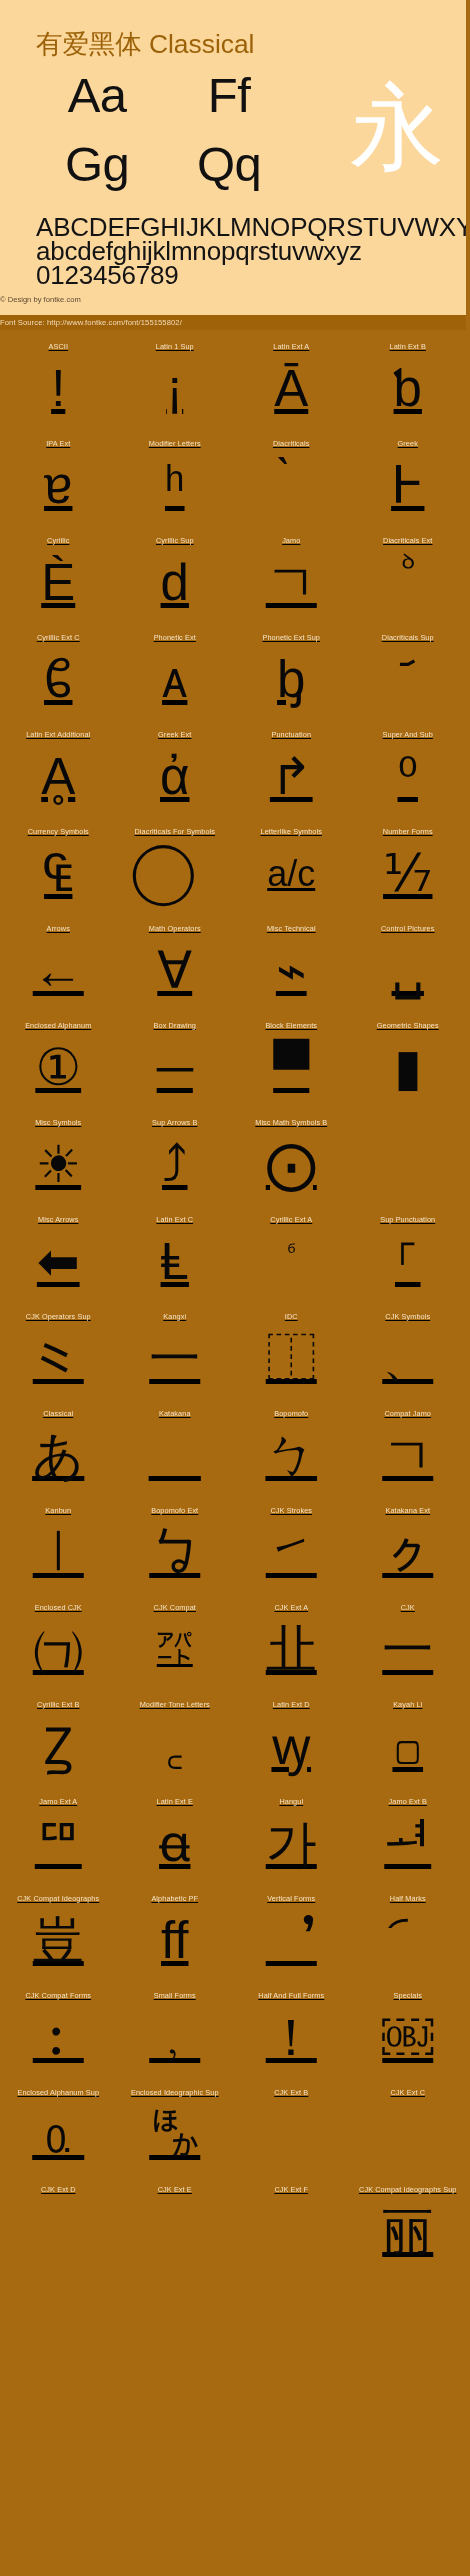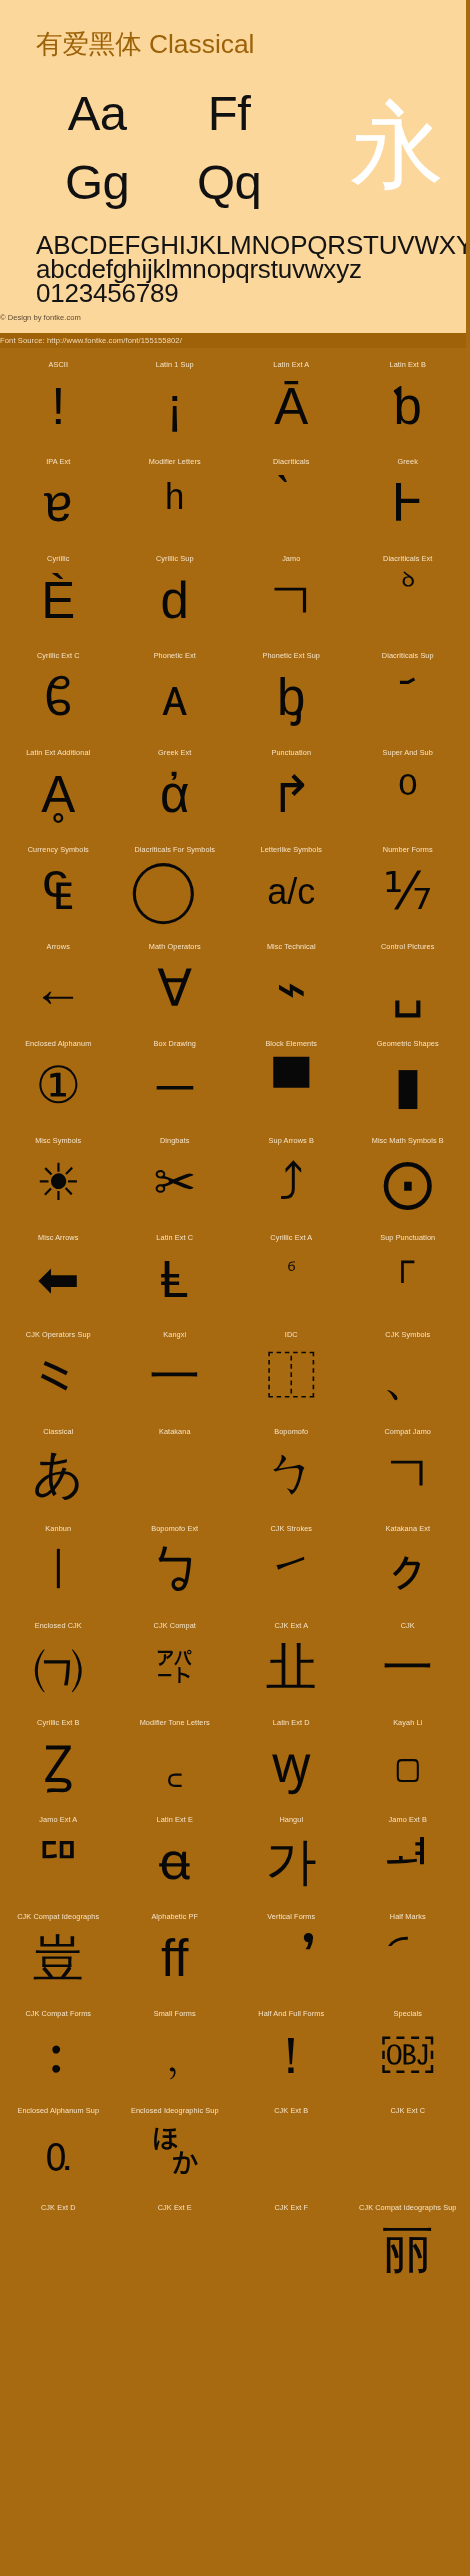--- a/index.html
+++ b/index.html
@@ -22,21 +22,21 @@
     font-size:26.4px;
     font-weight:400;
     letter-spacing:0px;
     padding:31px 0 3.5px 36px;
     line-height:1.0;
     white-space:nowrap;
   }
   .sample-block{
     position:relative;
     height:147px;
-    margin-top:18px;
+    margin-top:0;
   }
   .sample-grid{
     position:absolute;
     left:31px; top:0;
     width:264px;
     display:grid;
     grid-template-columns:1fr 1fr;
     grid-template-rows:1fr 1fr;
   }
   .sample-cell{
@@ -82,20 +82,21 @@
 
   
   .grid{
     background:#a86a10;
     padding:10.6px 0 13px 0;
   }
   .grid-row{
     display:grid;
     grid-template-columns:repeat(4,1fr);
     column-gap:0;
+    text-decoration:underline;
   }
   .cell{
     height:97px;
     position:relative;
     text-align:center;
   }
   .cell-label{
     color:#f6e4c8;
     font-size:7.3px;
     line-height:8.2px;
@@ -290,24 +291,20 @@
           <div class="cell-label">Geometric Shapes</div>
           <span class="cell-glyph">▮</span>
         </div>
       </div>
       <div class="grid-row">
         <div class="cell">
           <div class="cell-label">Misc Symbols</div>
           <span class="cell-glyph">☀</span>
         </div>
         <div class="cell">
-          <div class="cell-label">Dingbats</div>
-          <span class="cell-glyph">✂</span>
-        </div>
-        <div class="cell">
           <div class="cell-label">Sup Arrows B</div>
           <span class="cell-glyph">⤴</span>
         </div>
         <div class="cell">
           <div class="cell-label">Misc Math Symbols B</div>
           <span class="cell-glyph">⨀</span>
         </div>
       </div>
       <div class="grid-row">
         <div class="cell">

